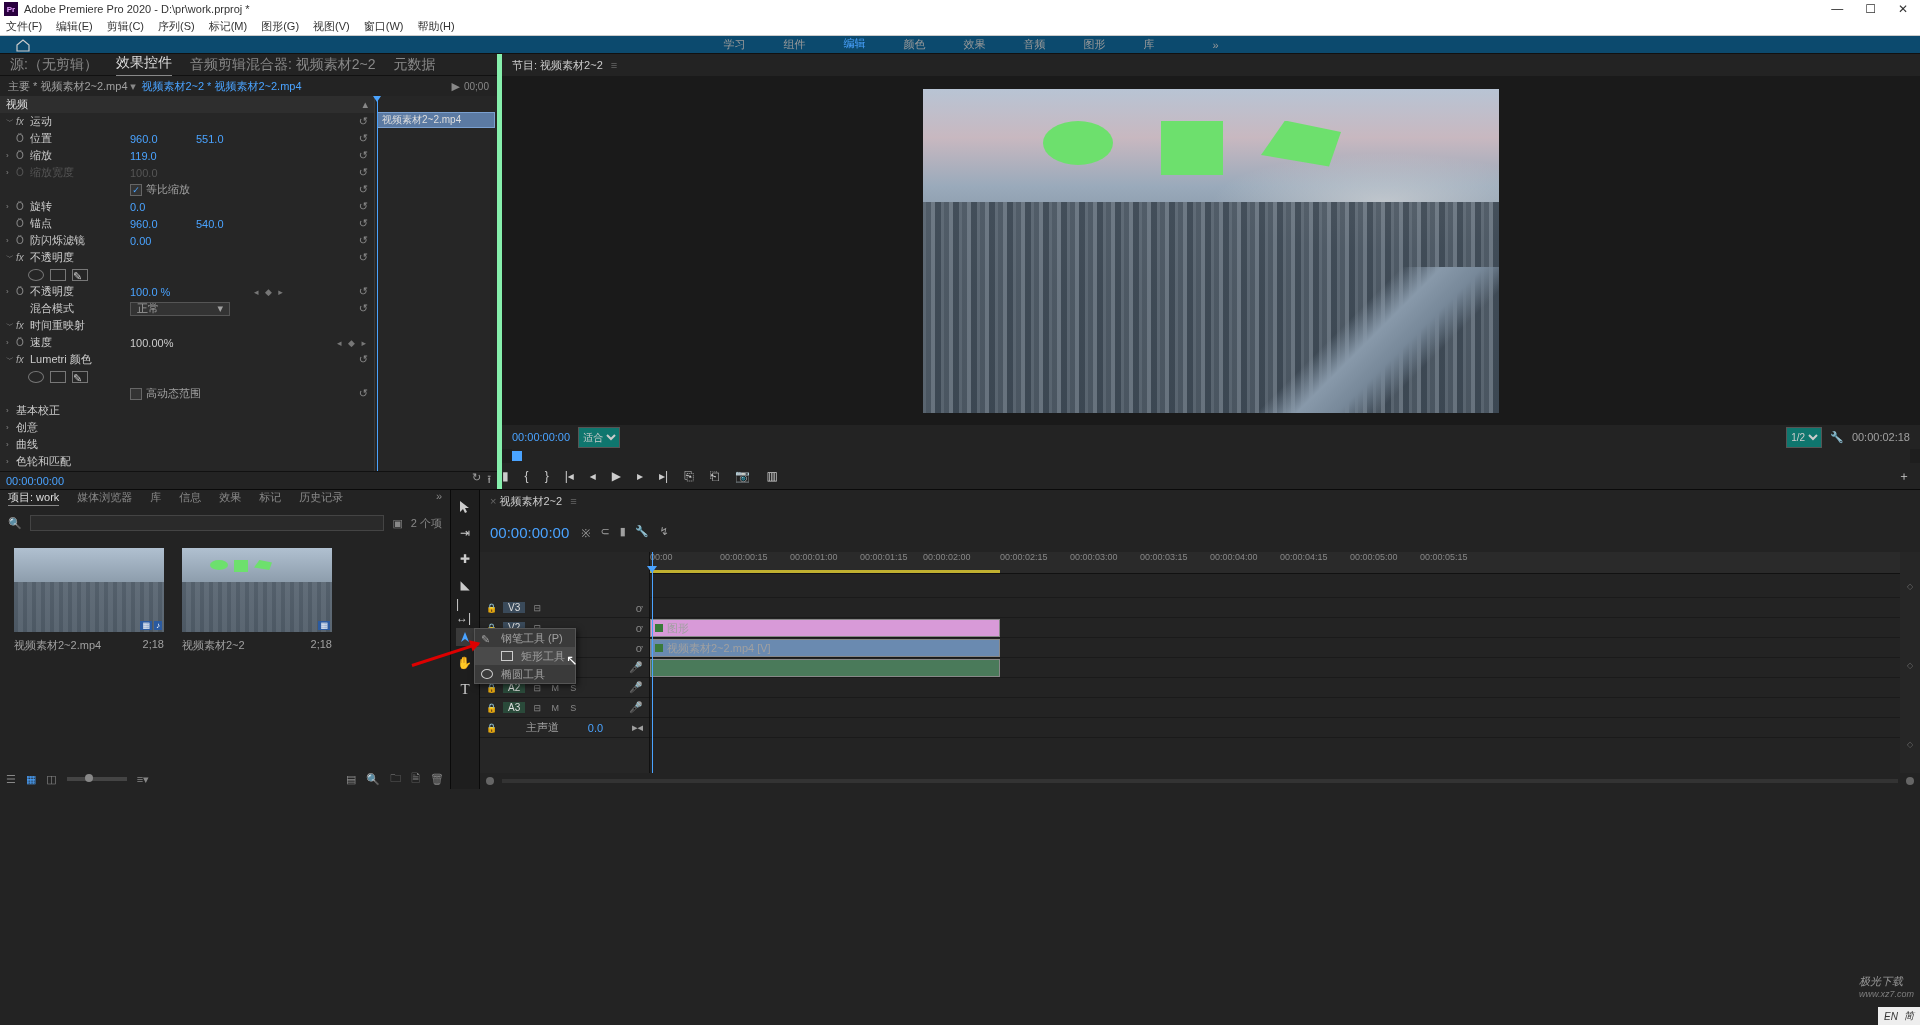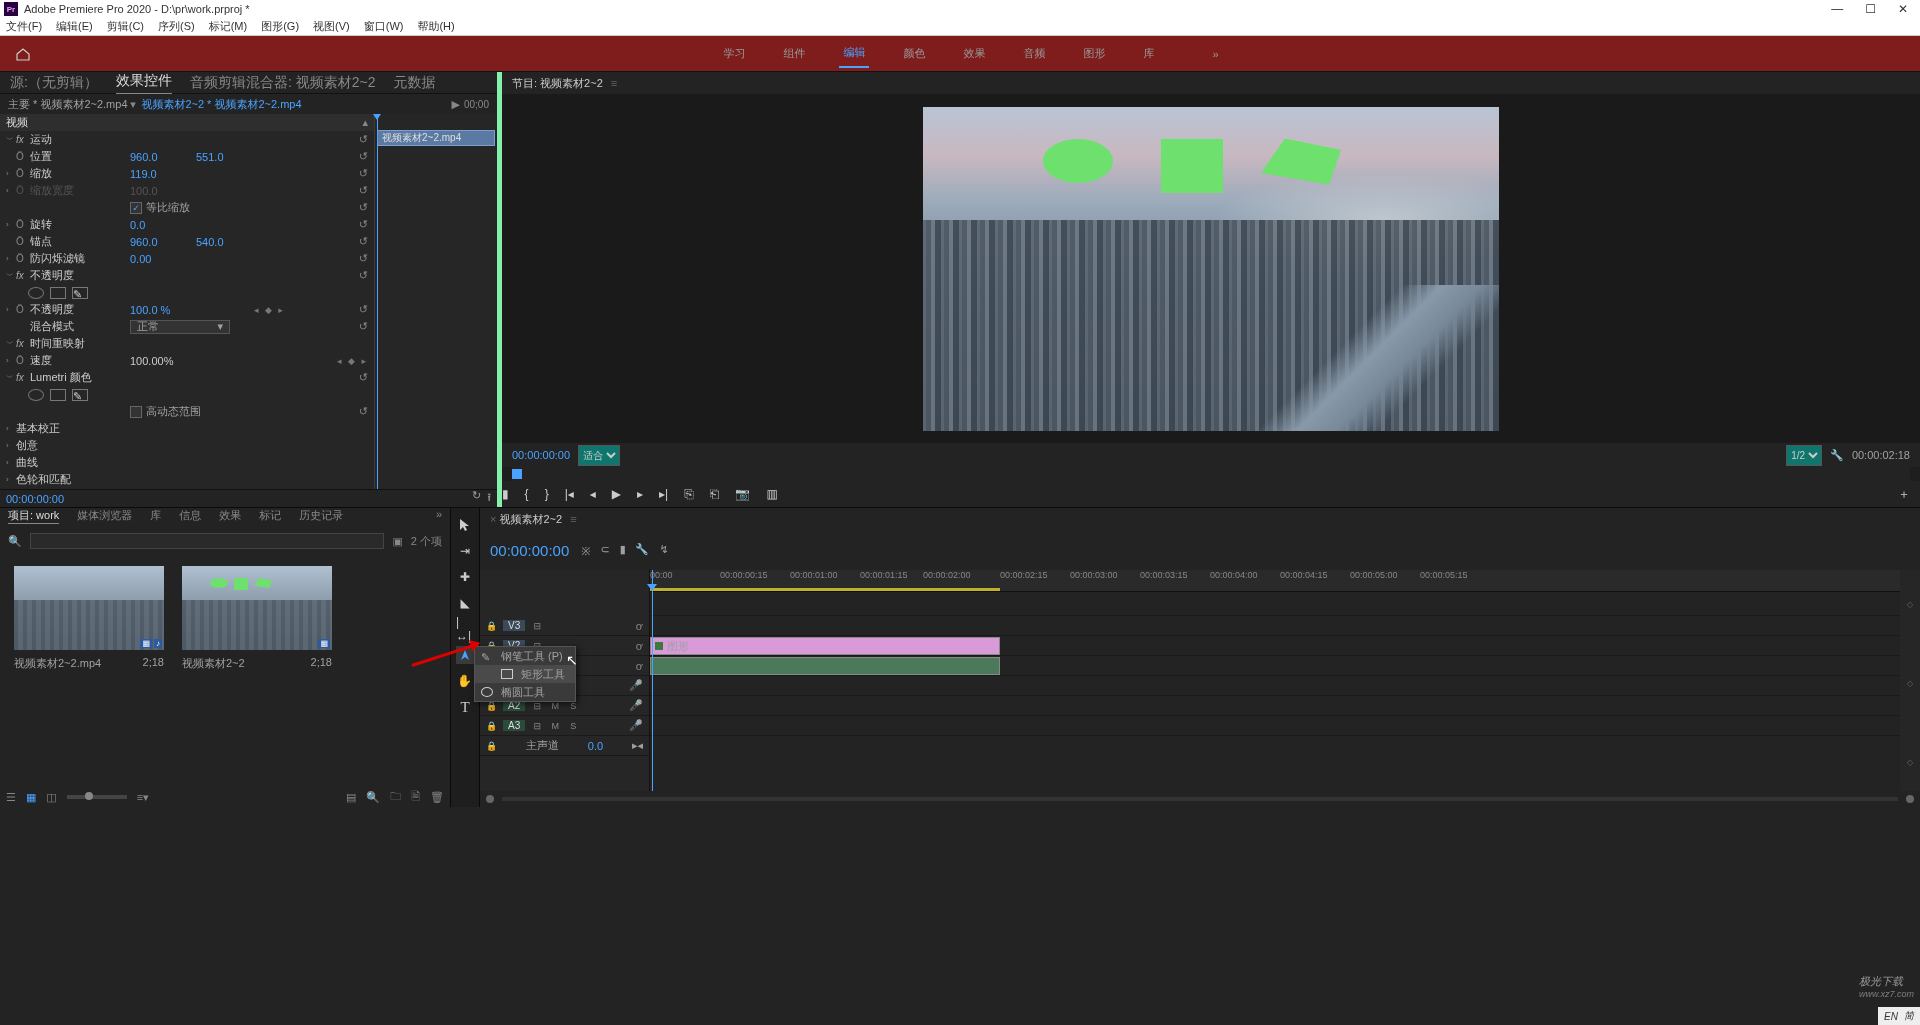--- a/index.html
+++ b/index.html
@@ -4,21 +4,21 @@
 <style>
 * { margin:0; padding:0; box-sizing:border-box; font-family:"Microsoft YaHei",Arial,sans-serif; font-size:11px; color:#a0a0a0; user-select:none; }
 body { background:#232323; width:1920px; height:1025px; overflow:hidden; position:relative; }
 .titlebar { height:18px; background:#fff; display:flex; align-items:center; padding:0 4px; }
 .titlebar .pr-icon { width:14px; height:14px; background:#2a003f; display:flex; align-items:center; justify-content:center; color:#e6a0ff; font-size:8px; font-weight:bold; margin-right:6px; }
 .titlebar .title { color:#333; }
 .titlebar .winbtns { margin-left:auto; display:flex; gap:22px; padding-right:8px; }
 .titlebar .winbtns span { color:#333; font-size:12px; }
 .menubar { height:18px; background:#fff; display:flex; align-items:center; padding:0 6px; gap:14px; border-bottom:1px solid #ccc; }
 .menubar span { color:#333; }
-.homebar { height:36px; background:#7f1d1d; border-bottom:1px solid #111; display:flex; align-items:center; padding:0 12px; }
+.homebar { height:18px; background:#0c4a6e; border-bottom:1px solid #111; display:flex; align-items:center; padding:0 12px; }
 .home-icon { width:22px; height:18px; display:flex; align-items:center; justify-content:center; }
 .workspace-tabs { display:flex; margin:0 auto; gap:30px; height:30px; align-items:center; }
 .workspace-tabs span { color:#999; padding:6px 4px; }
 .workspace-tabs span.active { color:#4aa3ff; border-bottom:2px solid #4aa3ff; }
 .ws-more { margin-left:20px; }
 .main { display:flex; height:435px; }
 .left-panel { width:497px; display:flex; flex-direction:column; background:#1e1e1e; }
 .src-tabs { height:22px; display:flex; align-items:center; gap:18px; padding:0 10px; background:#232323; border-bottom:1px solid #111; }
 .src-tabs span { color:#888; font-size:14px; }
 .src-tabs span.active { color:#ddd; border-bottom:1px solid #888; padding-bottom:3px; }
@@ -610,20 +610,26 @@
         <div class="tl-rows">
           <div class="tl-track" style="height:24px"></div>
           <div class="tl-track"></div>
           <div class="tl-track">
               <div class="clip gfx">
                 <span class="fx-dot"></span>
                 <span>图形</span>
               </div>
             </div>
           <div class="tl-track">
+              <div class="clip vid">
+                <span class="fx-dot"></span>
+                <span>视频素材2~2.mp4 [V]</span>
+              </div>
+            </div>
+          <div class="tl-track">
               <div class="clip aud"></div>
             </div>
           <div class="tl-track"></div>
           <div class="tl-track"></div>
           <div class="tl-track"></div>
         </div>
       </div>
       <div class="tl-side-diamonds">
           <span>◇</span>
           <span>◇</span>

